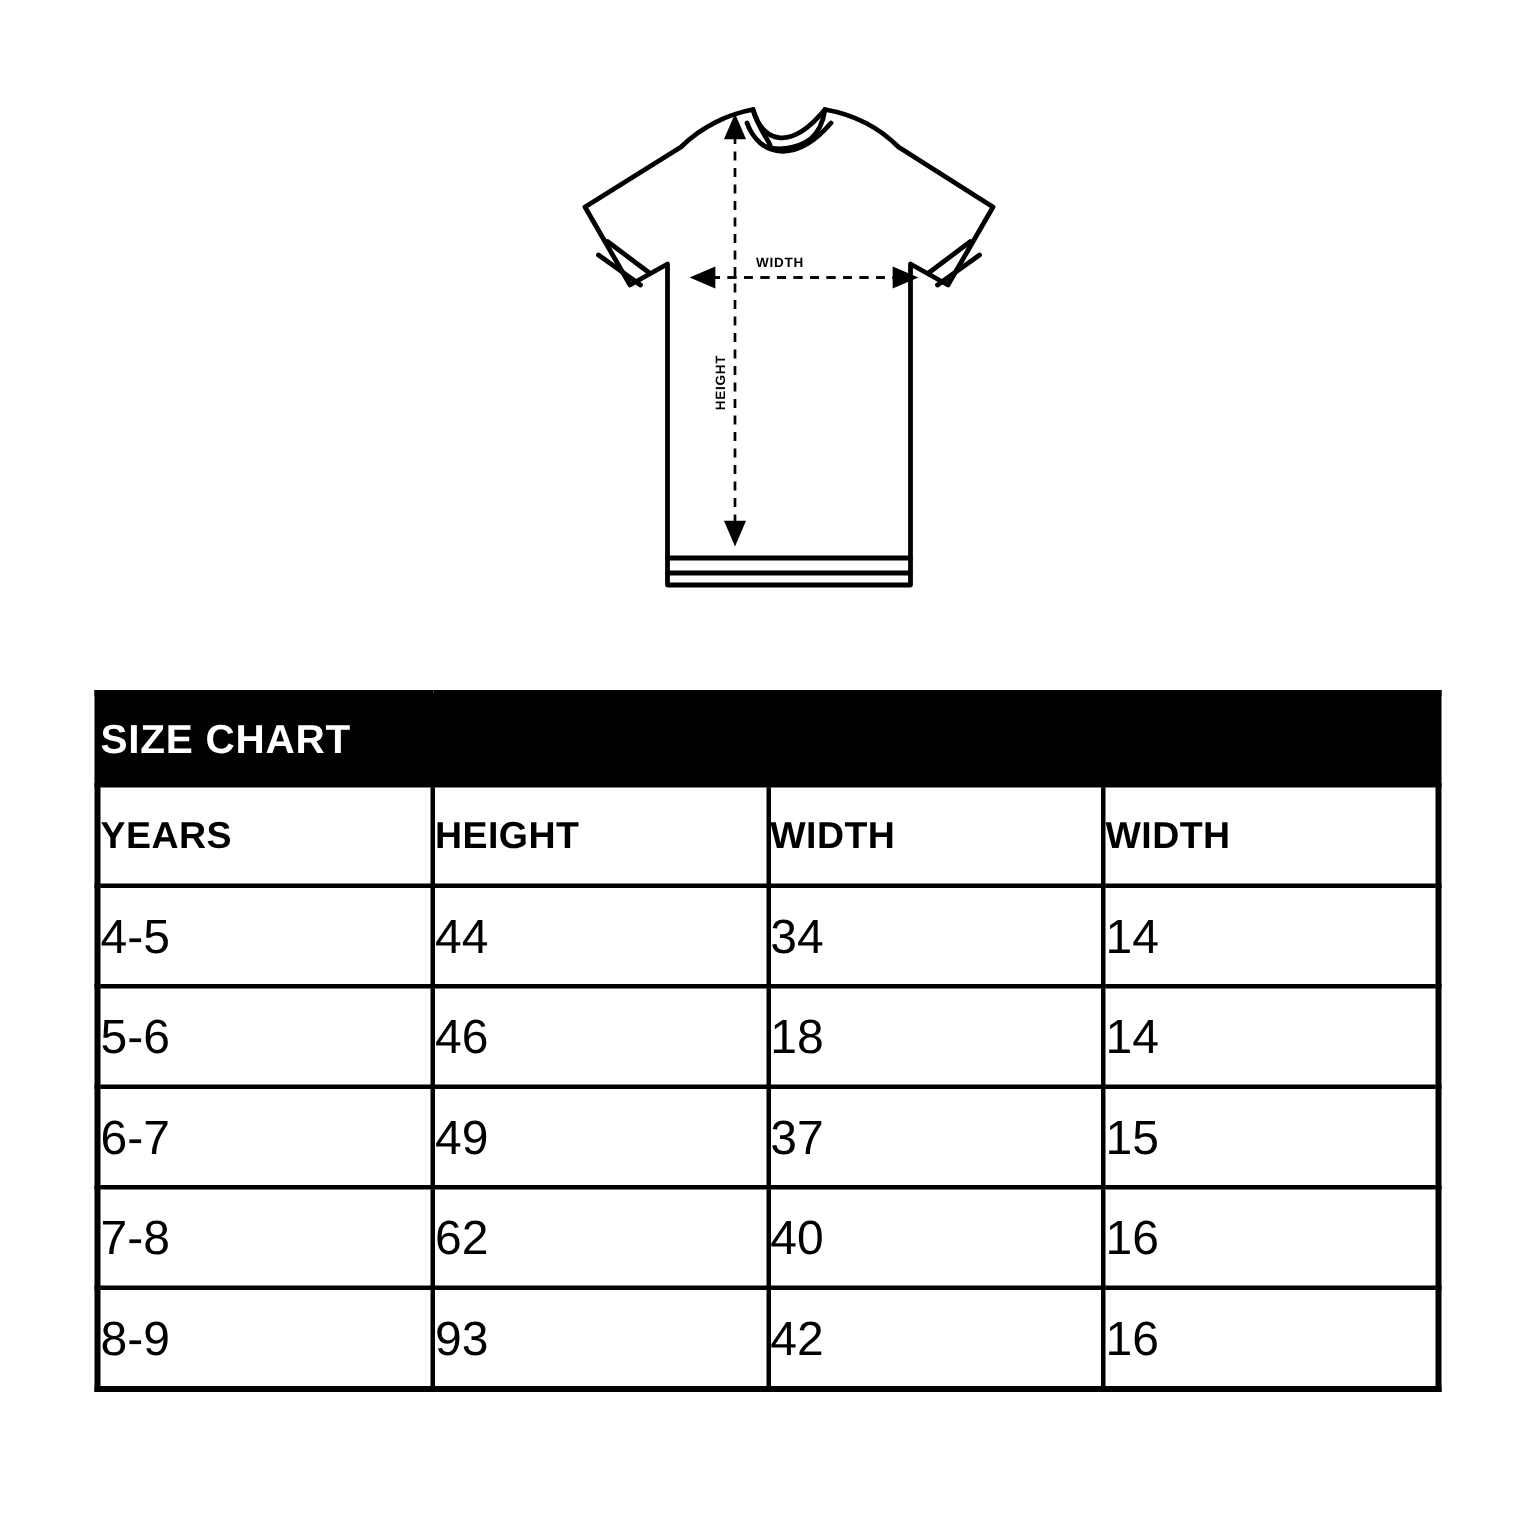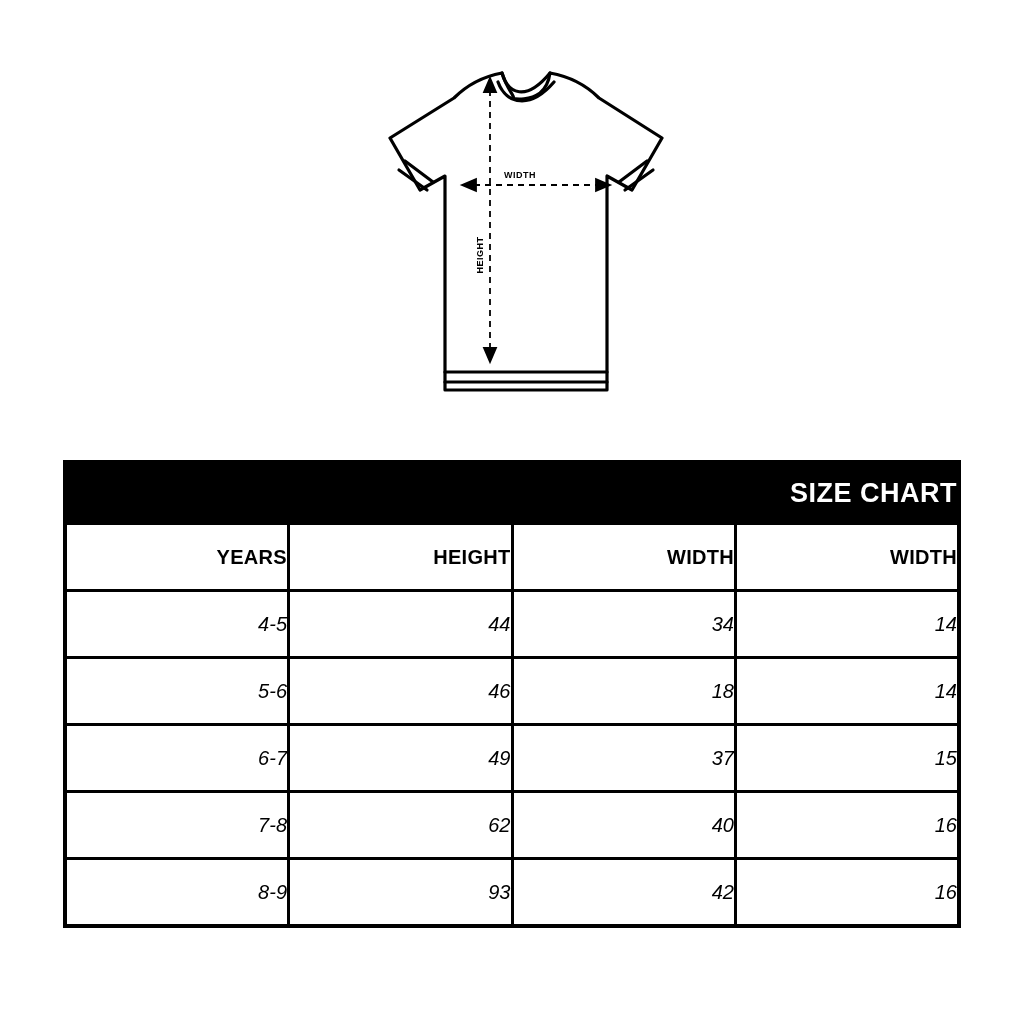--- a/index.html
+++ b/index.html
@@ -45,47 +45,46 @@
   }
   table.size-chart {
     border-collapse: collapse;
     width: 100%;
     table-layout: fixed;
     border: 4px solid #000;
   }
   table.size-chart td,
   table.size-chart th {
     border: 3px solid #000;
-    text-align: right;
+    text-align: left;
     vertical-align: middle;
     font-family: "Liberation Sans", sans-serif;
   }
   .chart-title-cell {
     background: #000;
     color: #fff;
     font-size: 27px;
     font-weight: bold;
     letter-spacing: 0.5px;
     height: 58px;
     padding: 0;
     border: 3px solid #000;
   }
   .head-cell {
-    font-size: 20px;
+    font-size: 25px;
     font-weight: bold;
     height: 64px;
     padding: 0;
     letter-spacing: 0.3px;
   }
   .body-cell {
-    font-size: 20px;
+    font-size: 32px;
     font-weight: normal;
     height: 64px;
     padding: 0;
-    font-style: italic;
   }
 </style>
 </head>
 <body>
 
 <div id="shirt-area">
   <svg id="shirt-svg" width="420" height="370" viewBox="0 0 420 370">
     <g fill="none" stroke="#000" stroke-width="3.2" stroke-linejoin="round" stroke-linecap="round">
 
       <path d="M152 38

